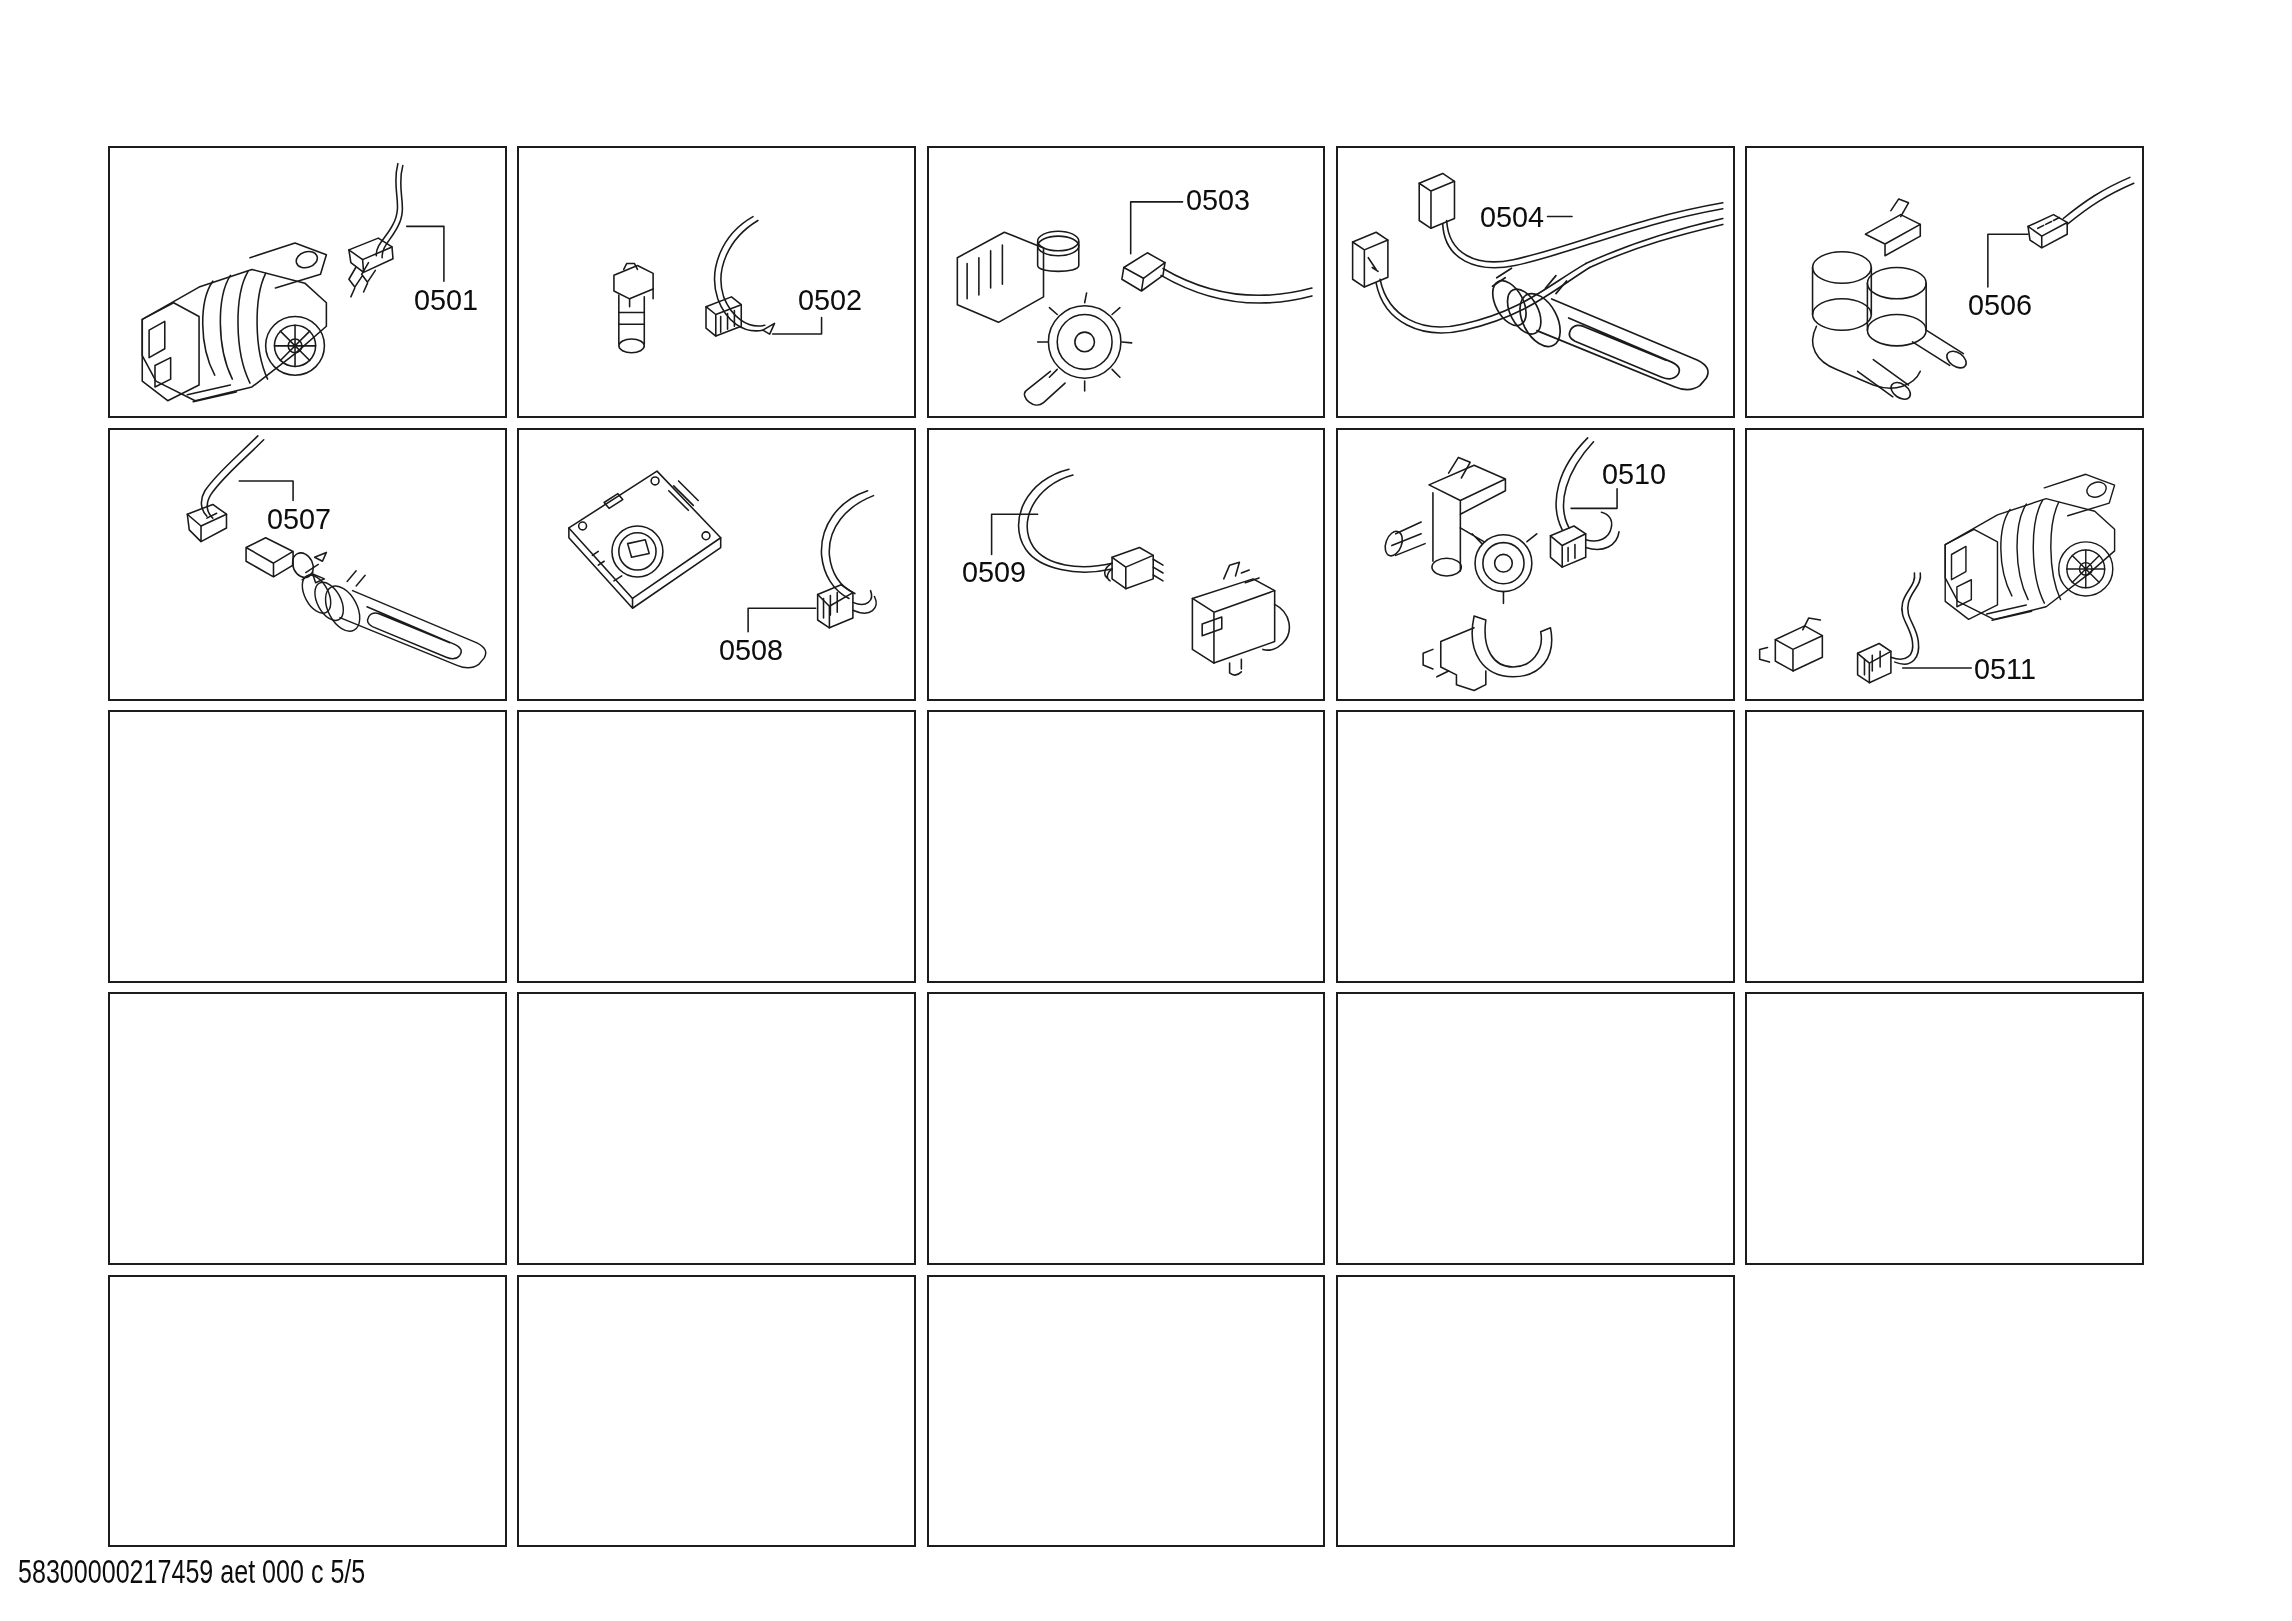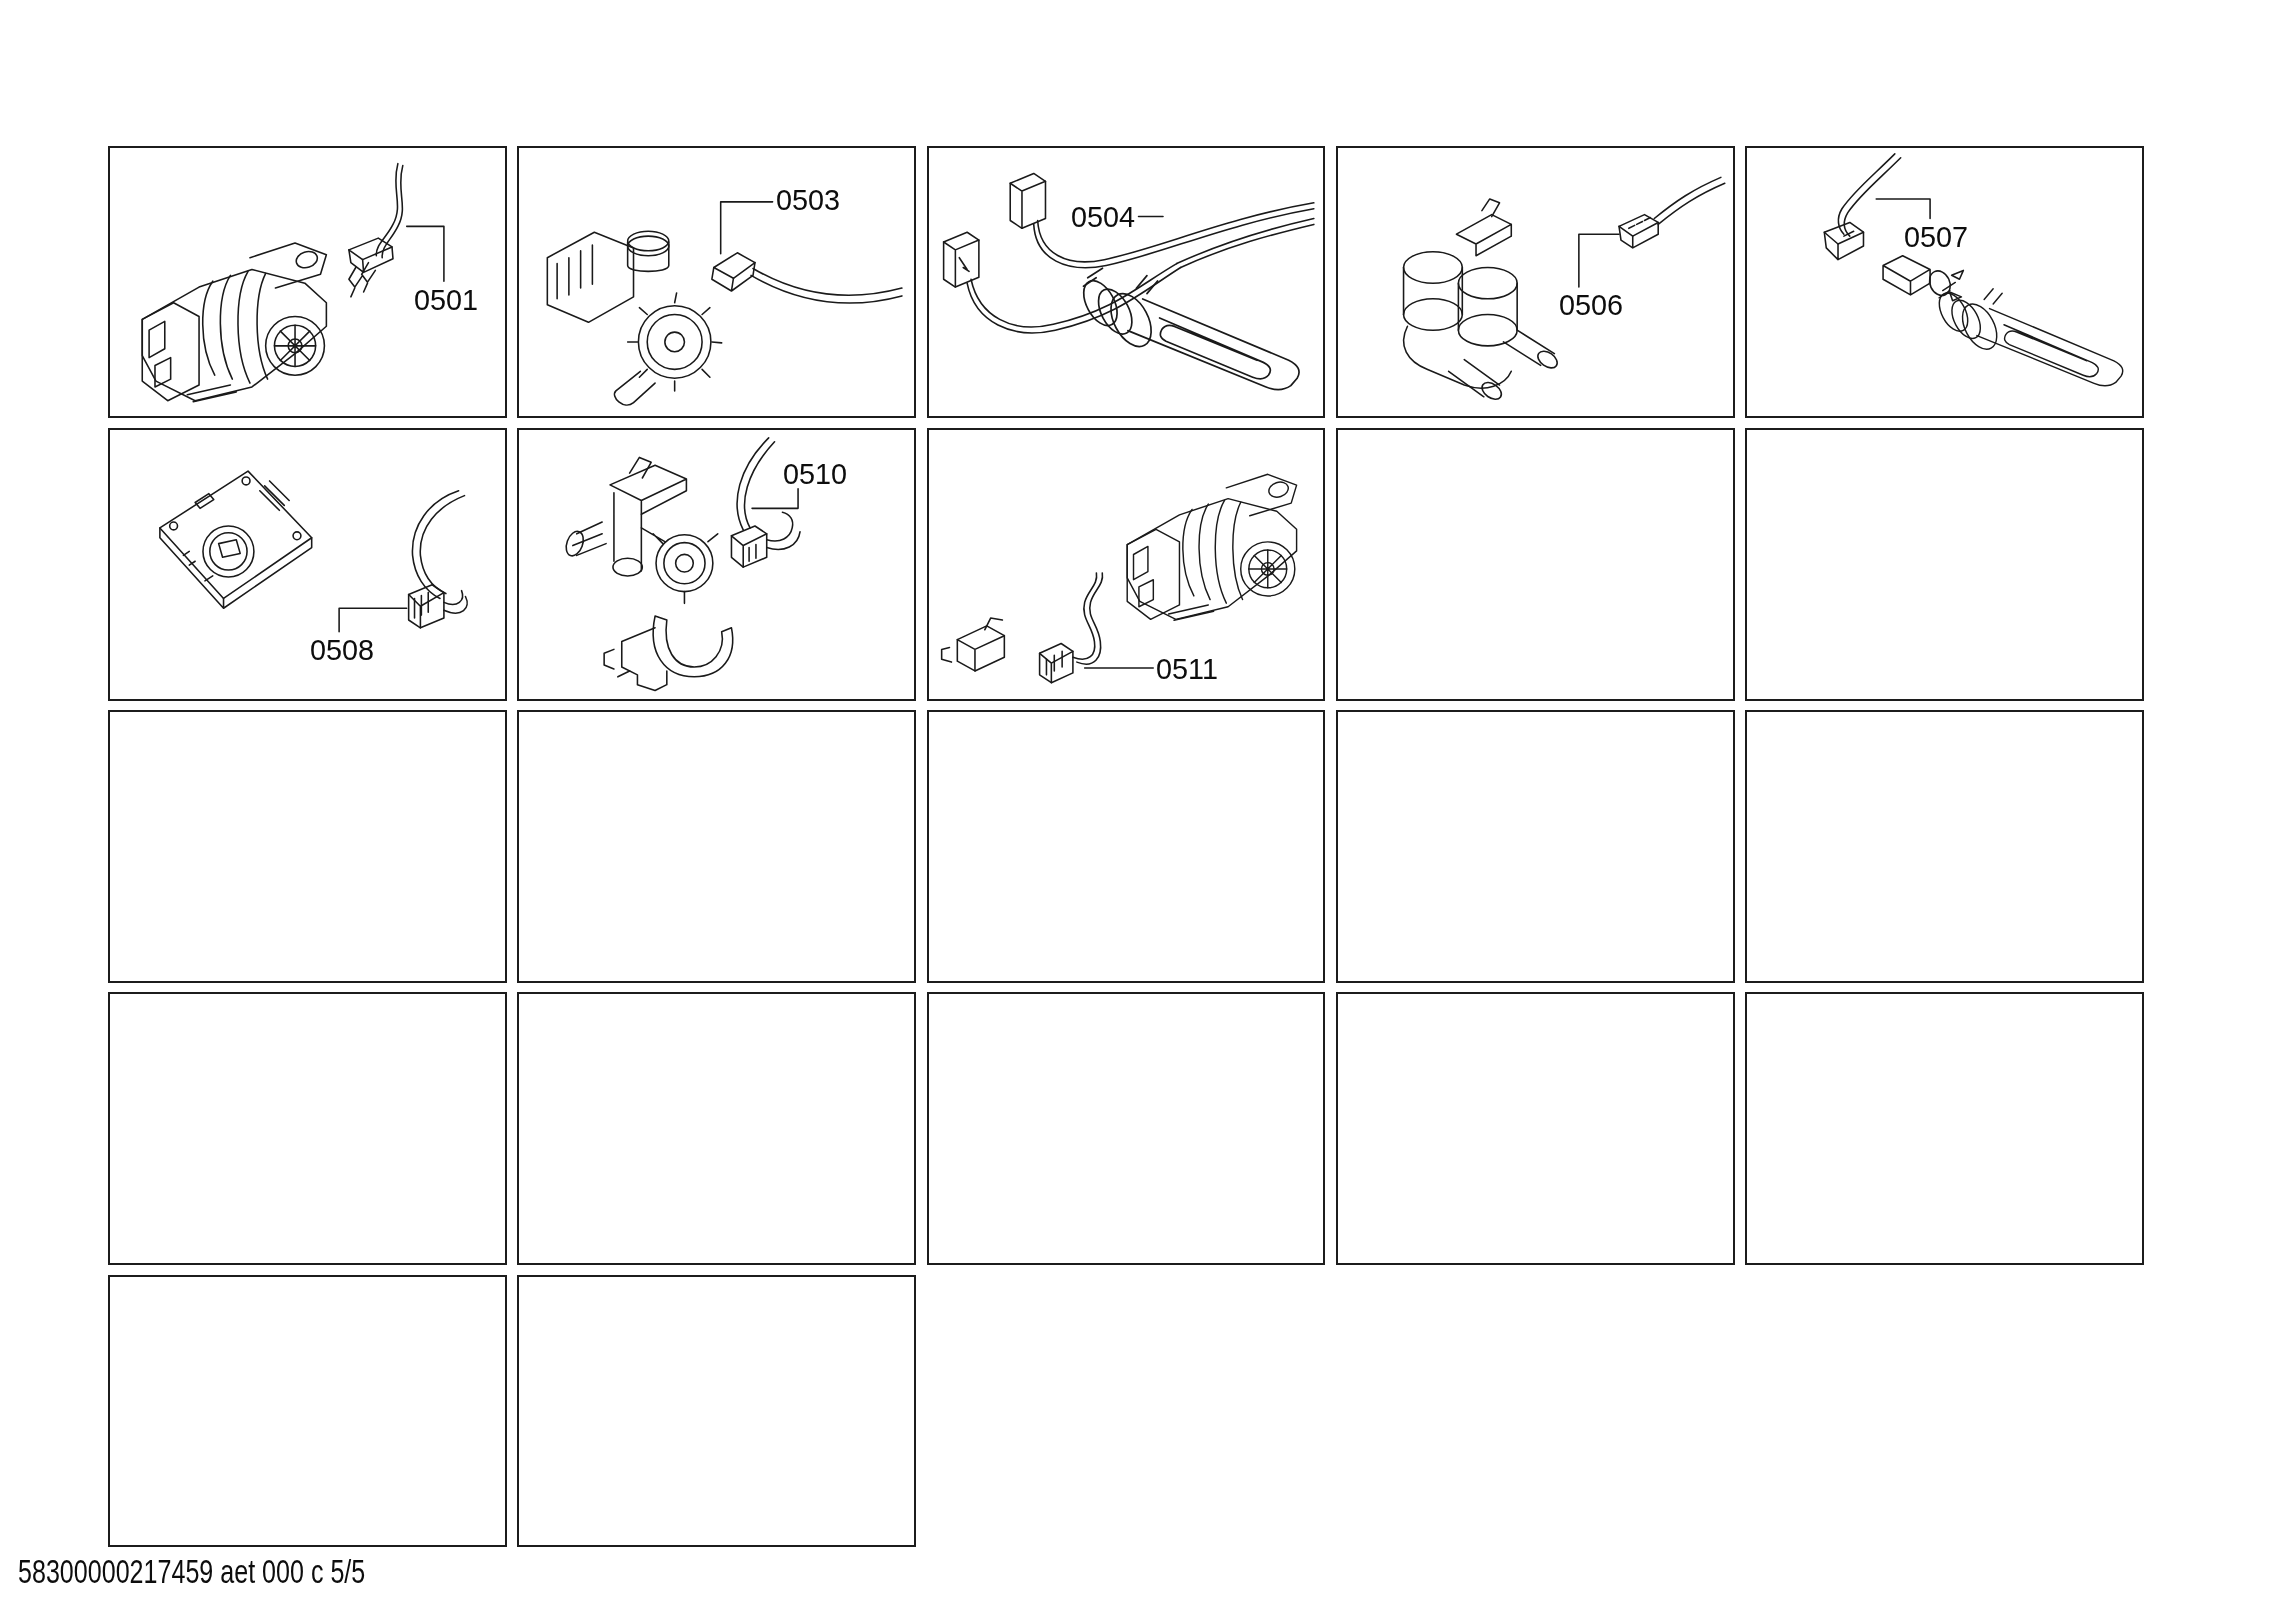--- a/index.html
+++ b/index.html
@@ -53,20 +53,44 @@
         <path d="M243,104 L273,92 L287,101 L257,114 Z"></path>
         <path d="M257,114 L258,127 L245,117 L243,104 M287,101 L288,113 L258,127"></path>
         <path d="M250,122 l-7,12 l6,8 l8,-12 M263,117 l-7,12 l6,8 l8,-12"></path>
         <path d="M249,143 l-4,9 M262,138 l-4,9"></path>
       </g>
       <path d="M302,80 L340,80 L340,136"></path>
     </svg>
     <div class="part-label" style="left:304px;top:137px">0501</div>
   </div>
 
+  <div class="cell">
+    <svg viewBox="0 0 401 274">
+      <g>
+        <path d="M96,130 L120,120 L136,128 L136,144 L112,154 L96,146 Z"></path>
+        <path d="M112,154 L112,162 M136,144 L136,154"></path>
+        <path d="M101,150 L101,200 M127,152 L127,200"></path>
+        <ellipse cx="114" cy="202" rx="13" ry="7"></ellipse>
+        <path d="M101,168 L127,168 M101,180 L127,180"></path>
+        <path d="M106,124 l3,-6 l8,0 l3,6"></path>
+      </g>
+      <g>
+        <path d="M238,70 C206,88 192,124 202,154 C210,176 228,190 248,186"></path>
+        <path d="M243,74 C213,92 199,124 208,152 C216,172 232,185 250,181"></path>
+        <path d="M190,162 L216,152 L226,160 L226,182 L200,192 L190,184 Z"></path>
+        <path d="M200,192 L200,170 L190,162 M200,170 L226,160"></path>
+        <path d="M205,172 l0,16 M212,169 l0,16 M219,166 l0,16"></path>
+        <path d="M248,186 l12,-7 l-5,11 z"></path>
+      </g>
+      <path d="M258,190 L308,190 L308,173"></path>
+      </svg>
+      <div></div>
+
+    <div class="part-label" style="left:279px;top:137px">0502</div>
+  </div>
 
   <div class="cell">
     <svg viewBox="0 0 401 274">
       <g>
         <path d="M28,112 L76,86 L116,102 L116,152 L70,178 L28,160 Z"></path>
         <path d="M38,118 l0,36 M50,112 l0,38 M62,105 l0,38 M74,99 l0,40"></path>
         <ellipse cx="131" cy="100" rx="21" ry="10"></ellipse>
         <ellipse cx="131" cy="95" rx="21" ry="10"></ellipse>
         <path d="M110,96 L110,120 C110,128 152,128 152,120 L152,96"></path>
         <circle cx="158" cy="198" r="37"></circle>
@@ -192,20 +216,42 @@
         <path d="M304,168 L328,158 L340,166 L340,192 L316,202 L304,194 Z"></path>
         <path d="M316,202 L316,180 L304,168 M316,180 L340,166"></path>
         <path d="M310,172 l0,20 M317,169 l0,20 M324,166 l0,20"></path>
         <path d="M340,176 C354,182 362,174 358,164 M340,184 C358,192 368,182 362,170"></path>
       </g>
       <path d="M233,206 L233,182 L302,182"></path>
     </svg>
     <div class="part-label" style="left:200px;top:205px">0508</div>
   </div>
 
+  <div class="cell">
+    <svg viewBox="0 0 401 274">
+      <g>
+        <path d="M142,40 C100,50 78,92 98,122 C112,142 150,150 186,142"></path>
+        <path d="M146,46 C108,56 88,94 106,120 C119,138 152,144 186,136"></path>
+        <path d="M186,130 L214,120 L228,128 L228,152 L200,162 L186,152 Z"></path>
+        <path d="M200,162 L200,140 L186,130 M200,140 L228,128"></path>
+        <path d="M186,136 C178,140 176,148 182,152 M186,142 C180,146 180,152 184,154"></path>
+        <path d="M228,132 l10,6 M228,140 l10,6 M228,148 l10,6"></path>
+      </g>
+      <g>
+        <path d="M268,172 L330,152 L352,164 L352,216 L290,238 L268,224 Z"></path>
+        <path d="M290,238 L290,186 L268,172 M290,186 L352,164"></path>
+        <path d="M352,178 C368,186 372,206 360,218 C354,224 346,226 340,224"></path>
+        <path d="M278,198 l20,-7 l0,12 l-20,7 z"></path>
+        <path d="M300,152 l6,-14 l10,-3 l-4,14 M318,146 l8,-3 M322,156 l14,-5"></path>
+        <path d="M306,238 l0,10 M318,234 l0,10 M306,248 q6,5 12,-1"></path>
+      </g>
+      <path d="M110,86 L63,86 L63,127"></path>
+    </svg>
+    <div class="part-label" style="left:33px;top:127px">0509</div>
+  </div>
 
   <div class="cell">
     <svg viewBox="0 0 401 274">
       <g>
         <path d="M92,56 L138,36 L170,50 L124,72 Z M124,72 L124,86 M170,50 L170,62 L124,86"></path>
         <path d="M112,44 l10,-16 l12,5 l-9,16"></path>
         <path d="M96,64 L96,134 M124,86 L124,144"></path>
         <ellipse cx="110" cy="140" rx="15" ry="9"></ellipse>
         <path d="M58,106 L84,94 M54,118 L84,106 M58,128 L88,116"></path>
         <ellipse cx="56" cy="116" rx="8" ry="13" transform="rotate(20 56 116)"></ellipse>

